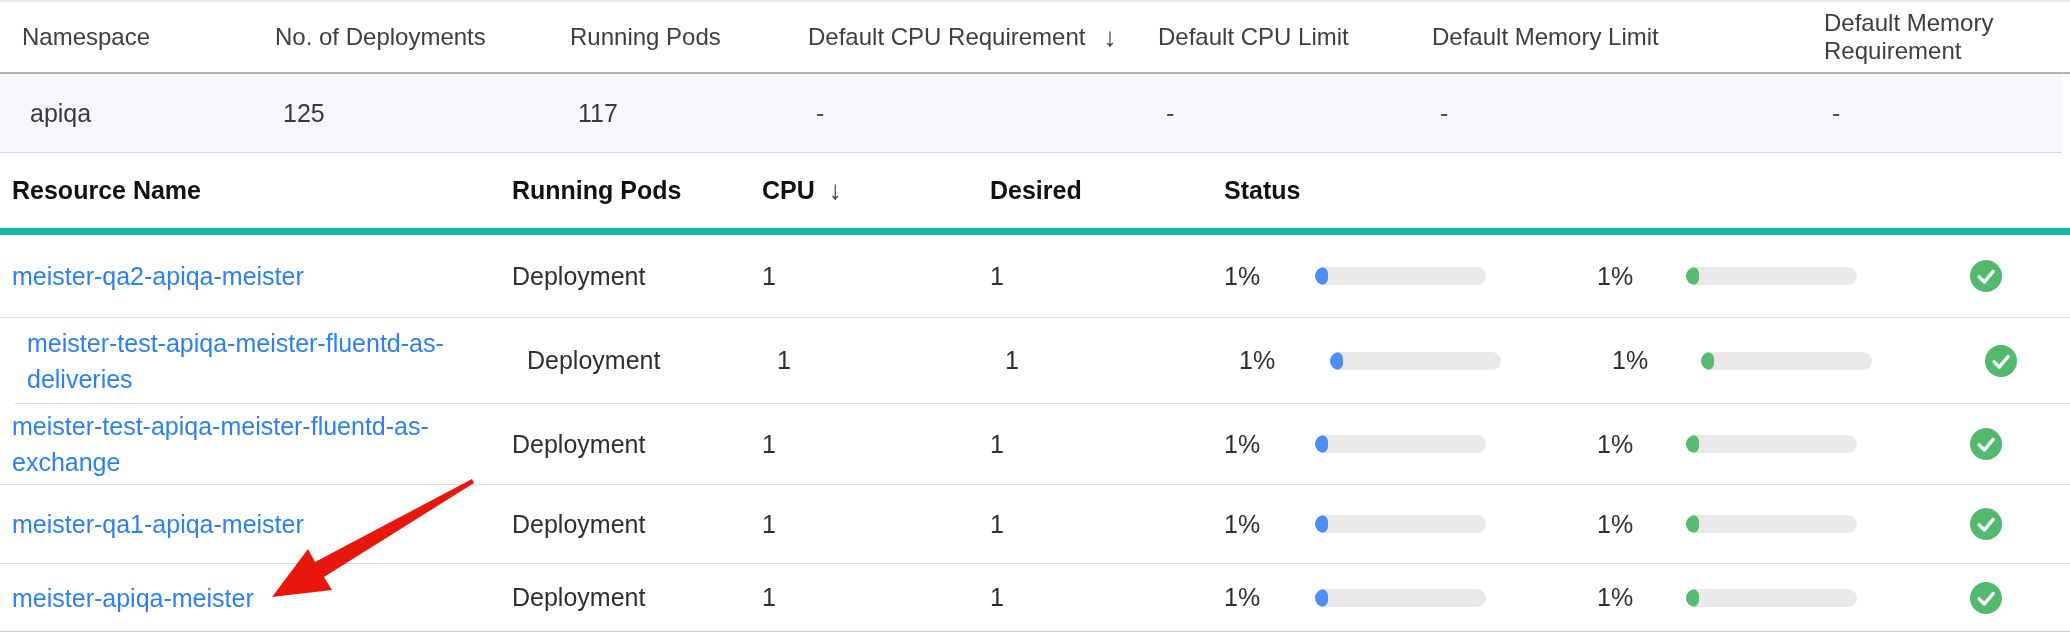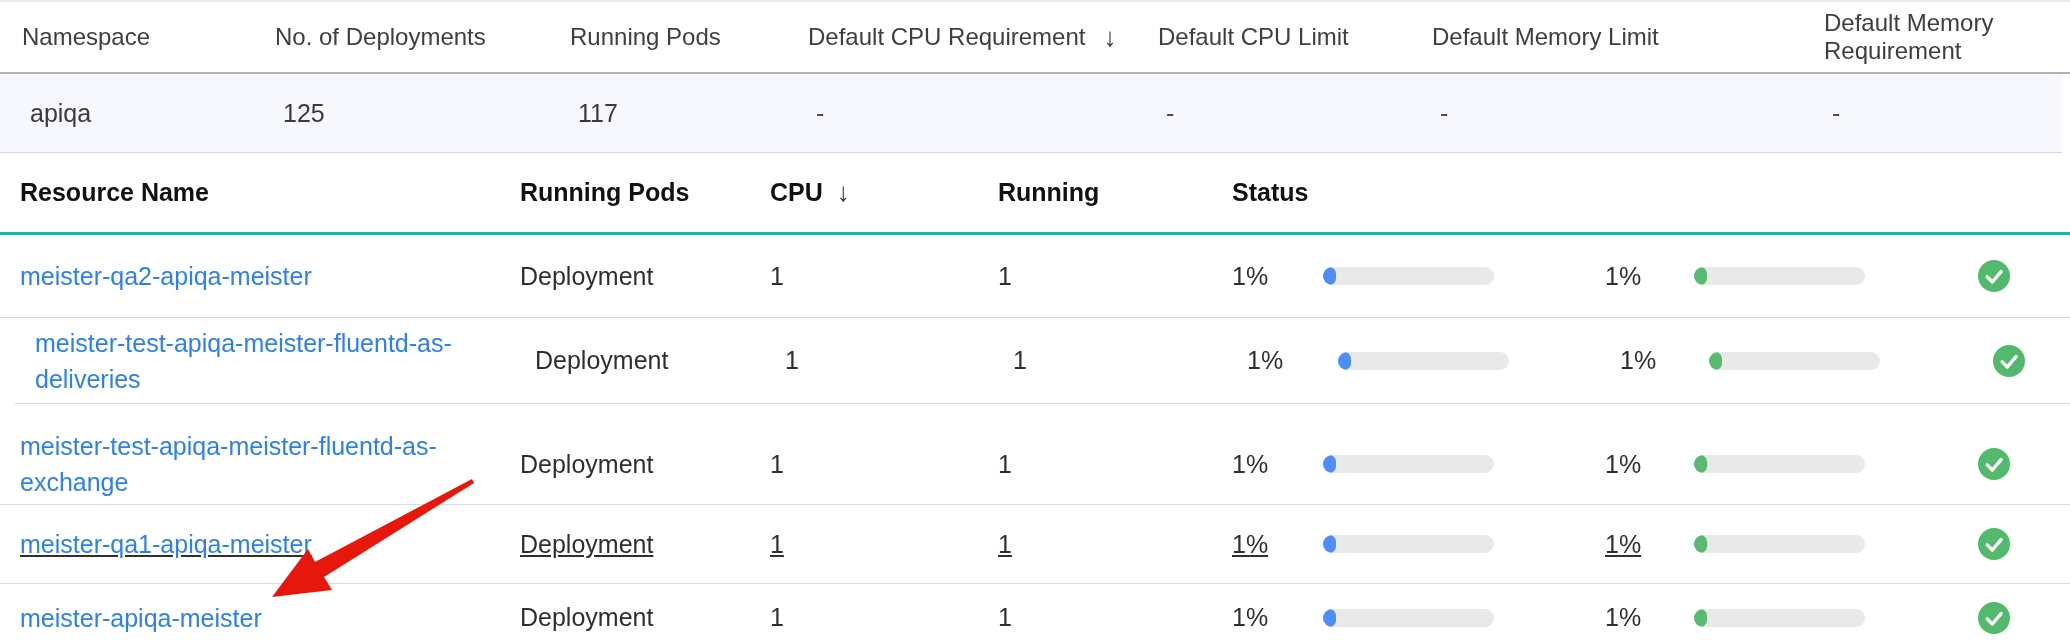--- a/index.html
+++ b/index.html
@@ -25,35 +25,35 @@
     padding-left:30px;height:79px;align-items:center;
     background:var(--row-highlight,#f7f8fd);
     margin-right:8px;
     border-bottom:1px solid #d6d6d6;box-sizing:border-box;
     color:#3a3a3a;
   }
   
   .t2-header{
     display:grid;
     grid-template-columns:500px 250px 228px 234px 373px 371px 1fr;
-    padding-left:20px;height:82px;align-items:center;
-    border-bottom:3px solid #14b8a6;box-sizing:border-box;
+    padding-left:12px;height:82px;align-items:center;
+    border-bottom:7px solid #14b8a6;box-sizing:border-box;
   }
   .th2{font-size:25px;font-weight:700;color:#111111;display:flex;align-items:center;}
   .th2 .sort{margin-left:14px;}
   .t2-row{
     display:grid;
     grid-template-columns:500px 250px 228px 234px 373px 371px 1fr;
-    padding-left:20px;align-items:center;
+    padding-left:12px;align-items:center;
     border-bottom:1px solid #dcdcdc;box-sizing:border-box;
   }
   .t2-body .t2-row:nth-of-type(1){height:83px;}
   .t2-body .t2-row:nth-of-type(2){height:86px;margin-left:15px;}
-  .t2-body .t2-row:nth-of-type(3){height:81px;margin-top:20px;}
-  .t2-body .t2-row:nth-of-type(4){height:79px;text-decoration:underline;}
+  .t2-body .t2-row:nth-of-type(3){height:81px;}
+  .t2-body .t2-row:nth-of-type(4){height:79px;}
   .t2-body .t2-row:nth-of-type(5){height:68px;border-bottom:1px solid #d0d0d0;}
   .link{
     color:var(--link,#2e80ec);text-decoration:none;
     display:block;max-width:452px;line-height:36px;word-break:normal;
   }
   .meter{display:flex;align-items:center;}
   .meter .pct{width:91px;color:#2f2f2f;}
   .meter .pct.mem{width:89px;}
   .bar{width:171px;height:18px;border-radius:9px;background:#e9e9e9;overflow:hidden;}
   .bar .fill{height:100%;width:13px;border-radius:9px;}
@@ -109,21 +109,21 @@
         <span>Resource Name</span>
       </div>
       <div class="th2">
         <span>Running Pods</span>
       </div>
       <div class="th2">
         <span>CPU</span>
         <span class="sort">↓</span>
       </div>
       <div class="th2">
-        <span>Running</span>
+        <span>Desired</span>
       </div>
       <div class="th2">
         <span>Status</span>
       </div>
     </div>
   <div class="t2-body">
       <div class="t2-row">
         <div>
           <a class="link" href="#">meister-qa2-apiqa-meister</a>
         </div>

